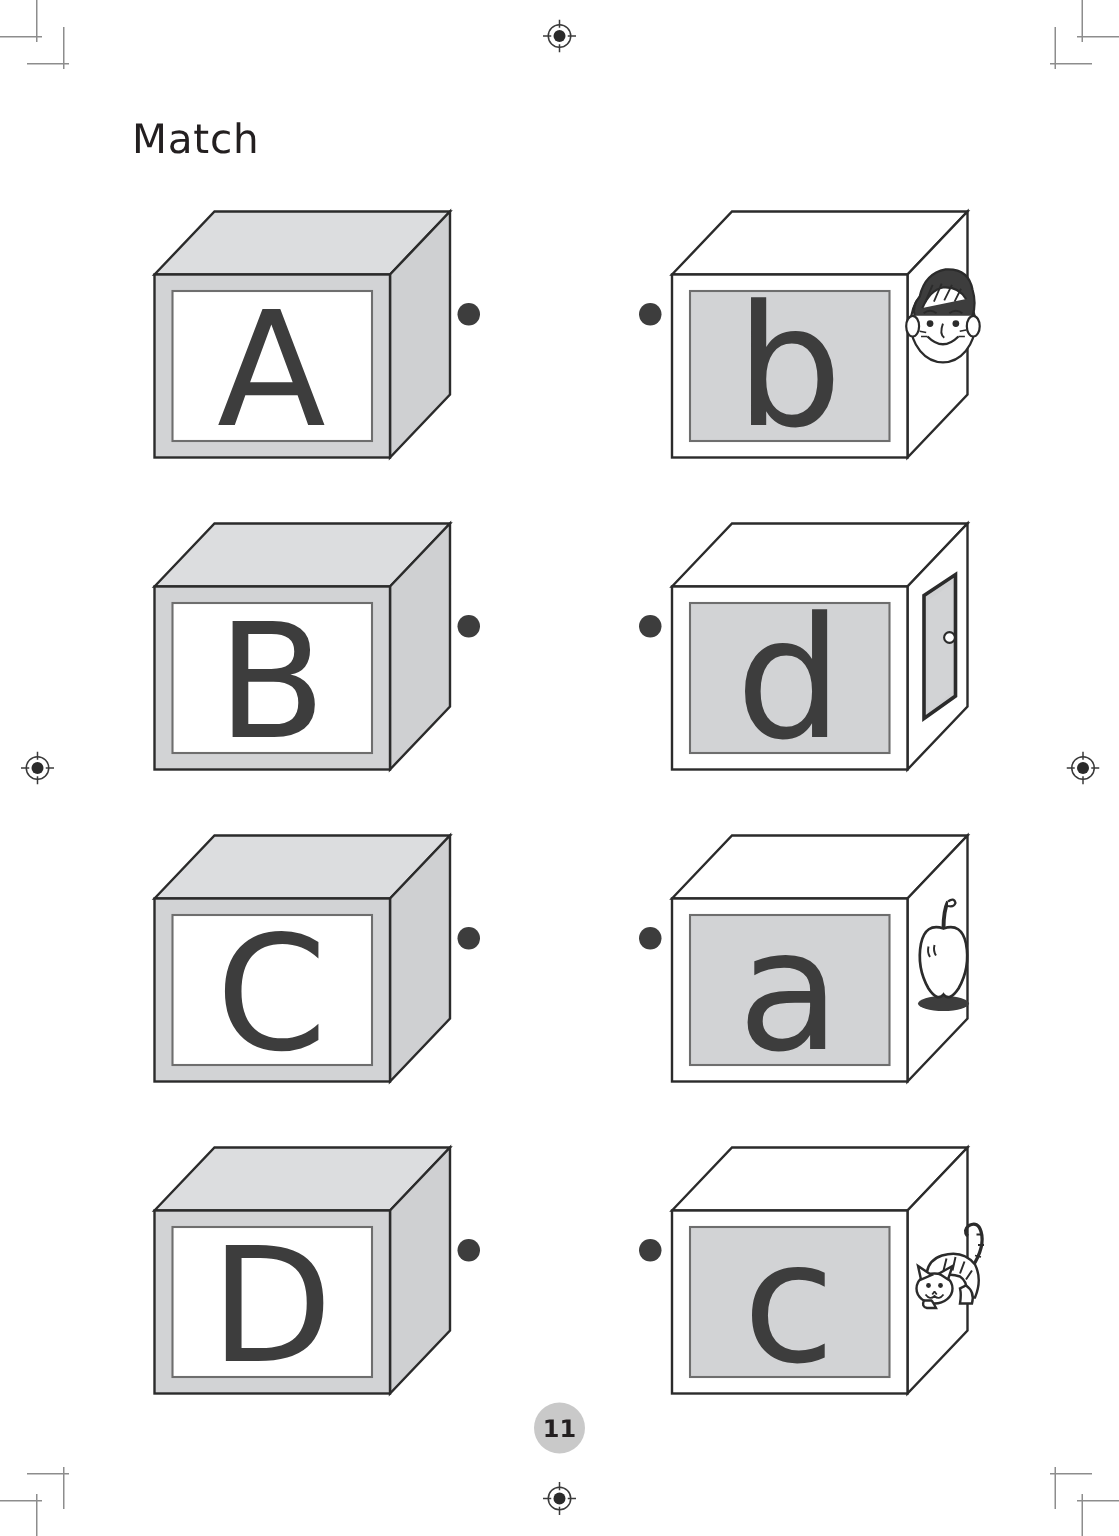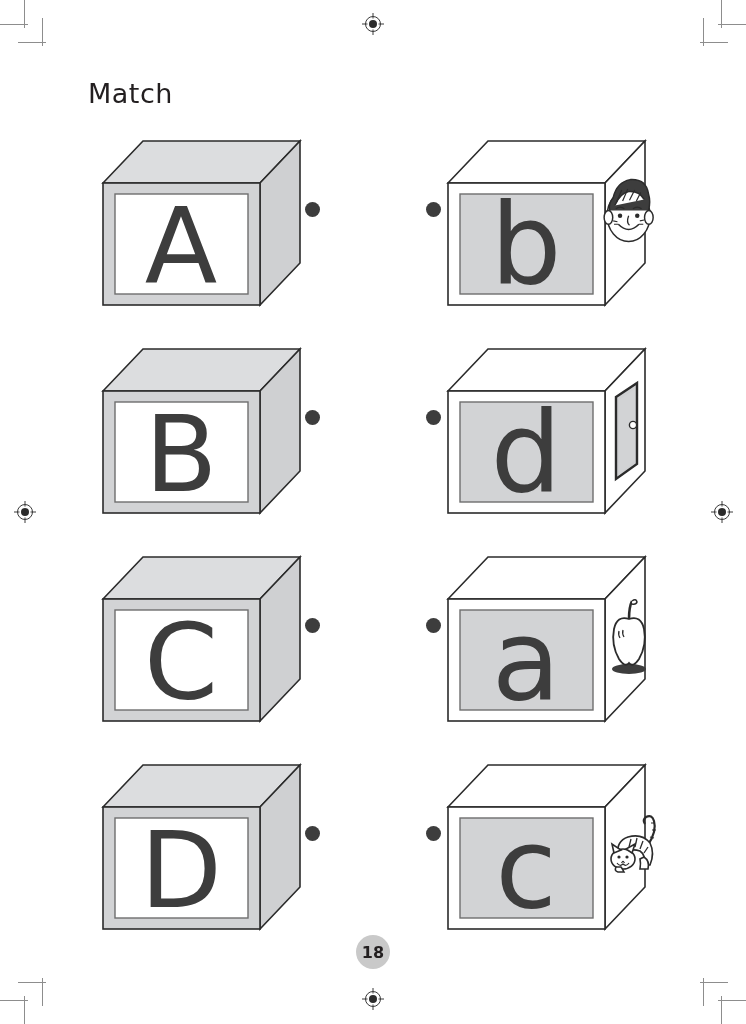--- a/index.html
+++ b/index.html
@@ -351,15 +351,15 @@
           <path d="M6 56 Q4 60 8 61 L14 61 Q12 57 11 56 Z" fill="#ffffff" stroke="#2b2b2b"></path>
 
           <path d="M21 28 L19 36 M27 27 L25 36 M33 30 L30 38 M38 36 L34 42" fill="none" stroke="#2b2b2b" stroke-width="1.3"></path>
 
           <path d="M40 26 L44 27 M42 19 L46 19 M41 12 L45 12" fill="none" stroke="#2b2b2b" stroke-width="1.2"></path>
         </g>
       </svg>
     </div>
   </div>
 
-  <div class="page-number">18</div>
+  <div class="page-number">11</div>
 
 </div>
 
 </body></html>

